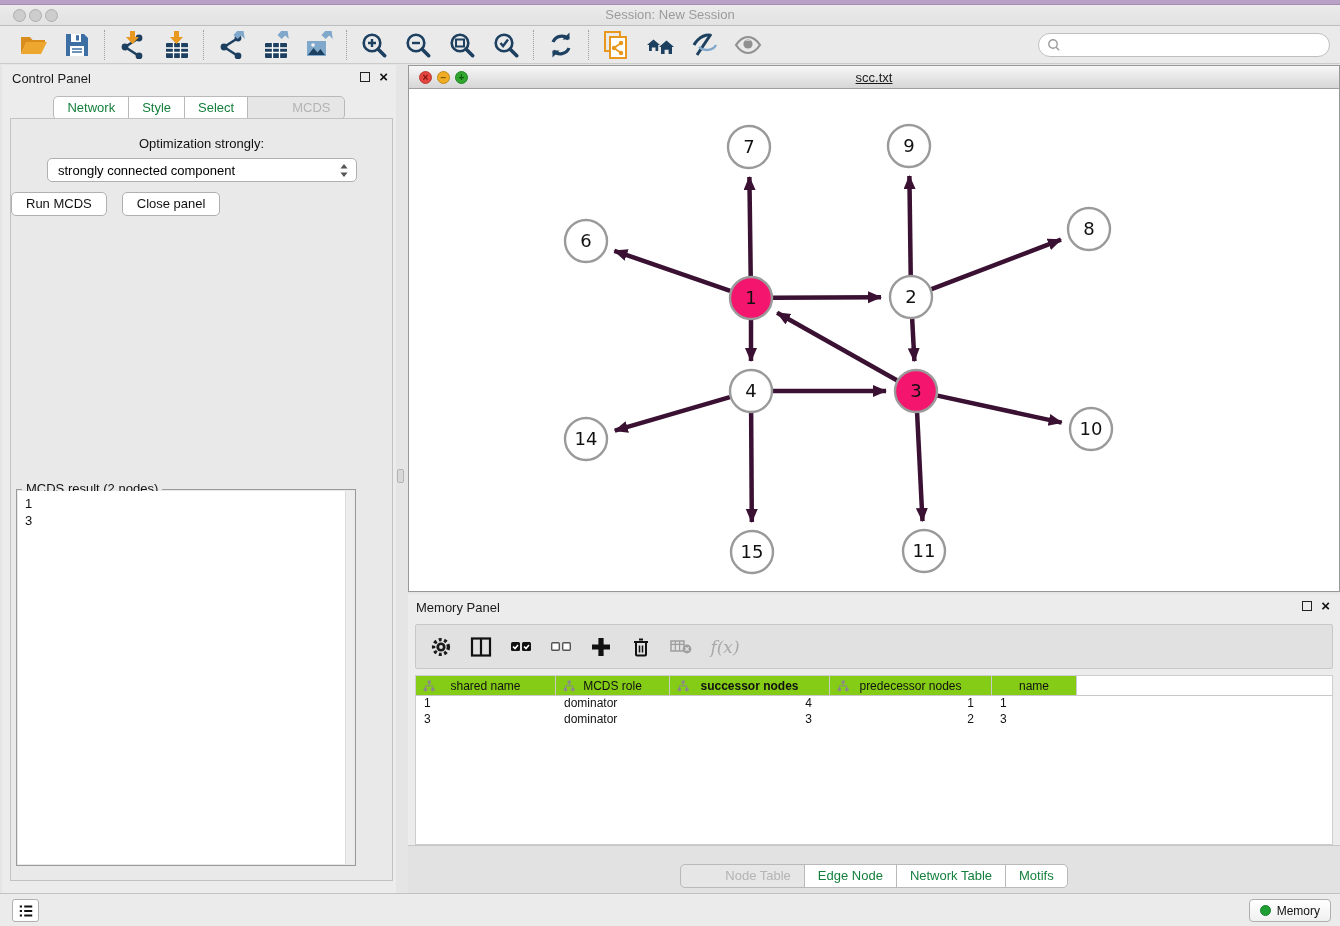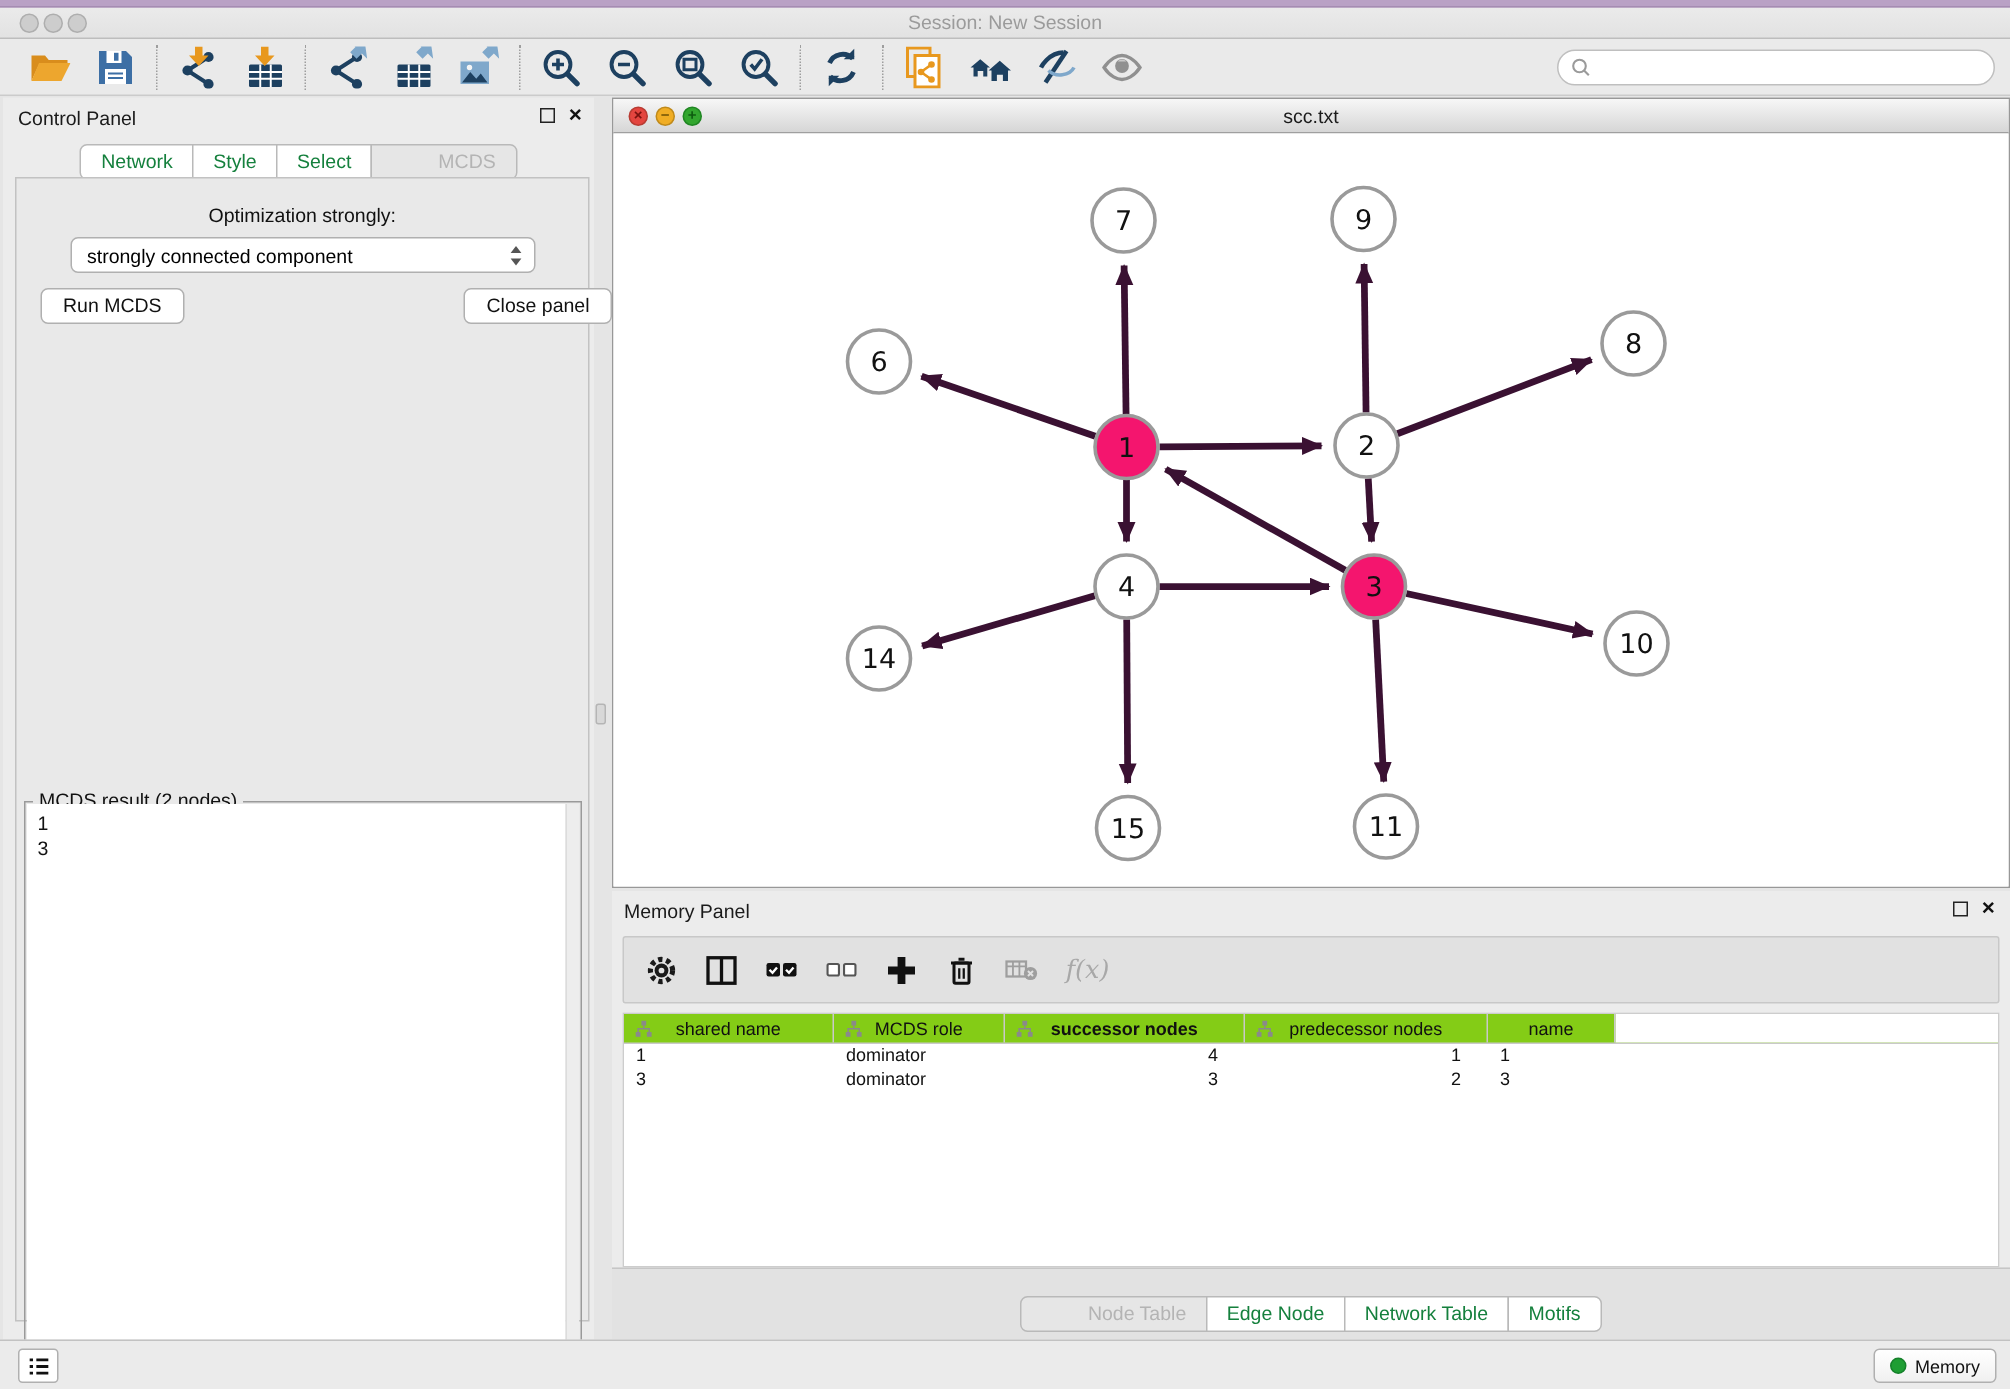--- a/index.html
+++ b/index.html
@@ -41,45 +41,45 @@
   .seg-tab:last-child  { border-radius:0 5px 5px 0; }
   .seg-tab.active { background:#e6e6e6; color:#b4b4b4;padding-left:44px; }
 
   .cp-body { position:absolute; left:8px; top:53px; width:383px; height:763px;
     background:#e9e9e9; border:1px solid #c2c2c2; }
   .opt-label { position:absolute; top:17px; width:100%; text-align:center; font-size:13px; color:#111; }
   .criterion { position:absolute; left:36px; top:39px; width:310px; height:24px; background:#fff;
     border:1px solid #b0b0b0; border-radius:5px; display:flex; align-items:center; font-size:13px;
     padding-left:10px; cursor:pointer; }
   .criterion .chev { position:absolute; right:7px; top:4px; }
-  .cp-buttons { position:absolute; left:16px; top:73px; width:100%; display:flex; justify-content:space-between; gap:15px; }
+  .cp-buttons { position:absolute; left:0; top:73px; width:100%; display:flex; justify-content:flex-start; gap:15px; }
   .btn { font-size:13px; background:#fff; border:1px solid #b0b0b0; border-radius:5px;
     padding:3px 14px 4px; cursor:pointer; color:#111; }
 
-  .result-box { position:absolute; left:5px; top:370px; width:372px; height:377px;
-    border:1px solid #9a9a9a; background:transparent;margin-top:45px; }
+  .result-box { position:absolute; left:5px; top:370px; width:340px; height:377px;
+    border:1px solid #9a9a9a; background:transparent; }
   .result-legend { position:absolute; left:5px; top:-9px; background:#e9e9e9; padding:0 4px;
     font-size:13px; color:#111; }
   .result-inner { position:absolute; left:1px; top:1px; right:10px; bottom:1px; background:#fff;
     font-size:13px; color:#111; padding:4px 0 0 7px; line-height:17px; }
   .result-scroll { position:absolute; top:1px; right:1px; bottom:1px; width:9px; background:#ededed;
     border-left:1px solid #dcdcdc; }
 
   
   .split-v { position:absolute; left:397px; top:469px; width:7px; height:14px;
     background:#d8d8d8; border:1px solid #b5b5b5; border-radius:2px; }
   .split-h { position:absolute; left:865px; top:585px; width:13px; height:7px;
     background:#d8d8d8; border:1px solid #b5b5b5; border-radius:2px; }
 
   
   .net-window { position:absolute; left:408px; top:65px; width:932px; height:527px;
     border:1px solid #989898; background:#fff; }
   .net-titlebar { position:absolute; left:0; top:0; width:100%; height:23px;
     background:linear-gradient(#f7f7f7,#d6d6d6); border-bottom:1px solid #9f9f9f; }
-  .net-title { position:absolute; width:100%; text-align:center; top:4px; font-size:13px; color:#1a1a1a; }
+  .net-title { position:absolute; width:100%; text-align:center; top:4px; font-size:13px; color:#1a1a1a;text-decoration:underline; }
   .light { position:absolute; top:5px; width:13px; height:13px; border-radius:50%;
     font-size:10px; font-weight:bold; text-align:center; line-height:12px; cursor:pointer; }
   .light.red    { left:10px; background:#e4453f; border:1px solid #b83b32; color:#7a120f; }
   .light.yellow { left:28px; background:#f0ad24; border:1px solid #c08a1a; color:#7c5a07; }
   .light.green  { left:46px; background:#32a62e; border:1px solid #1f8622; color:#0e5c10; }
   .net-canvas { position:absolute; left:0; top:23px; width:930px; height:502px; background:#fff; }
   .net-canvas svg { width:100%; height:100%; }
 
   
   .table-panel { position:absolute; left:408px; top:594px; width:932px; height:299px; background:#ececec; }

